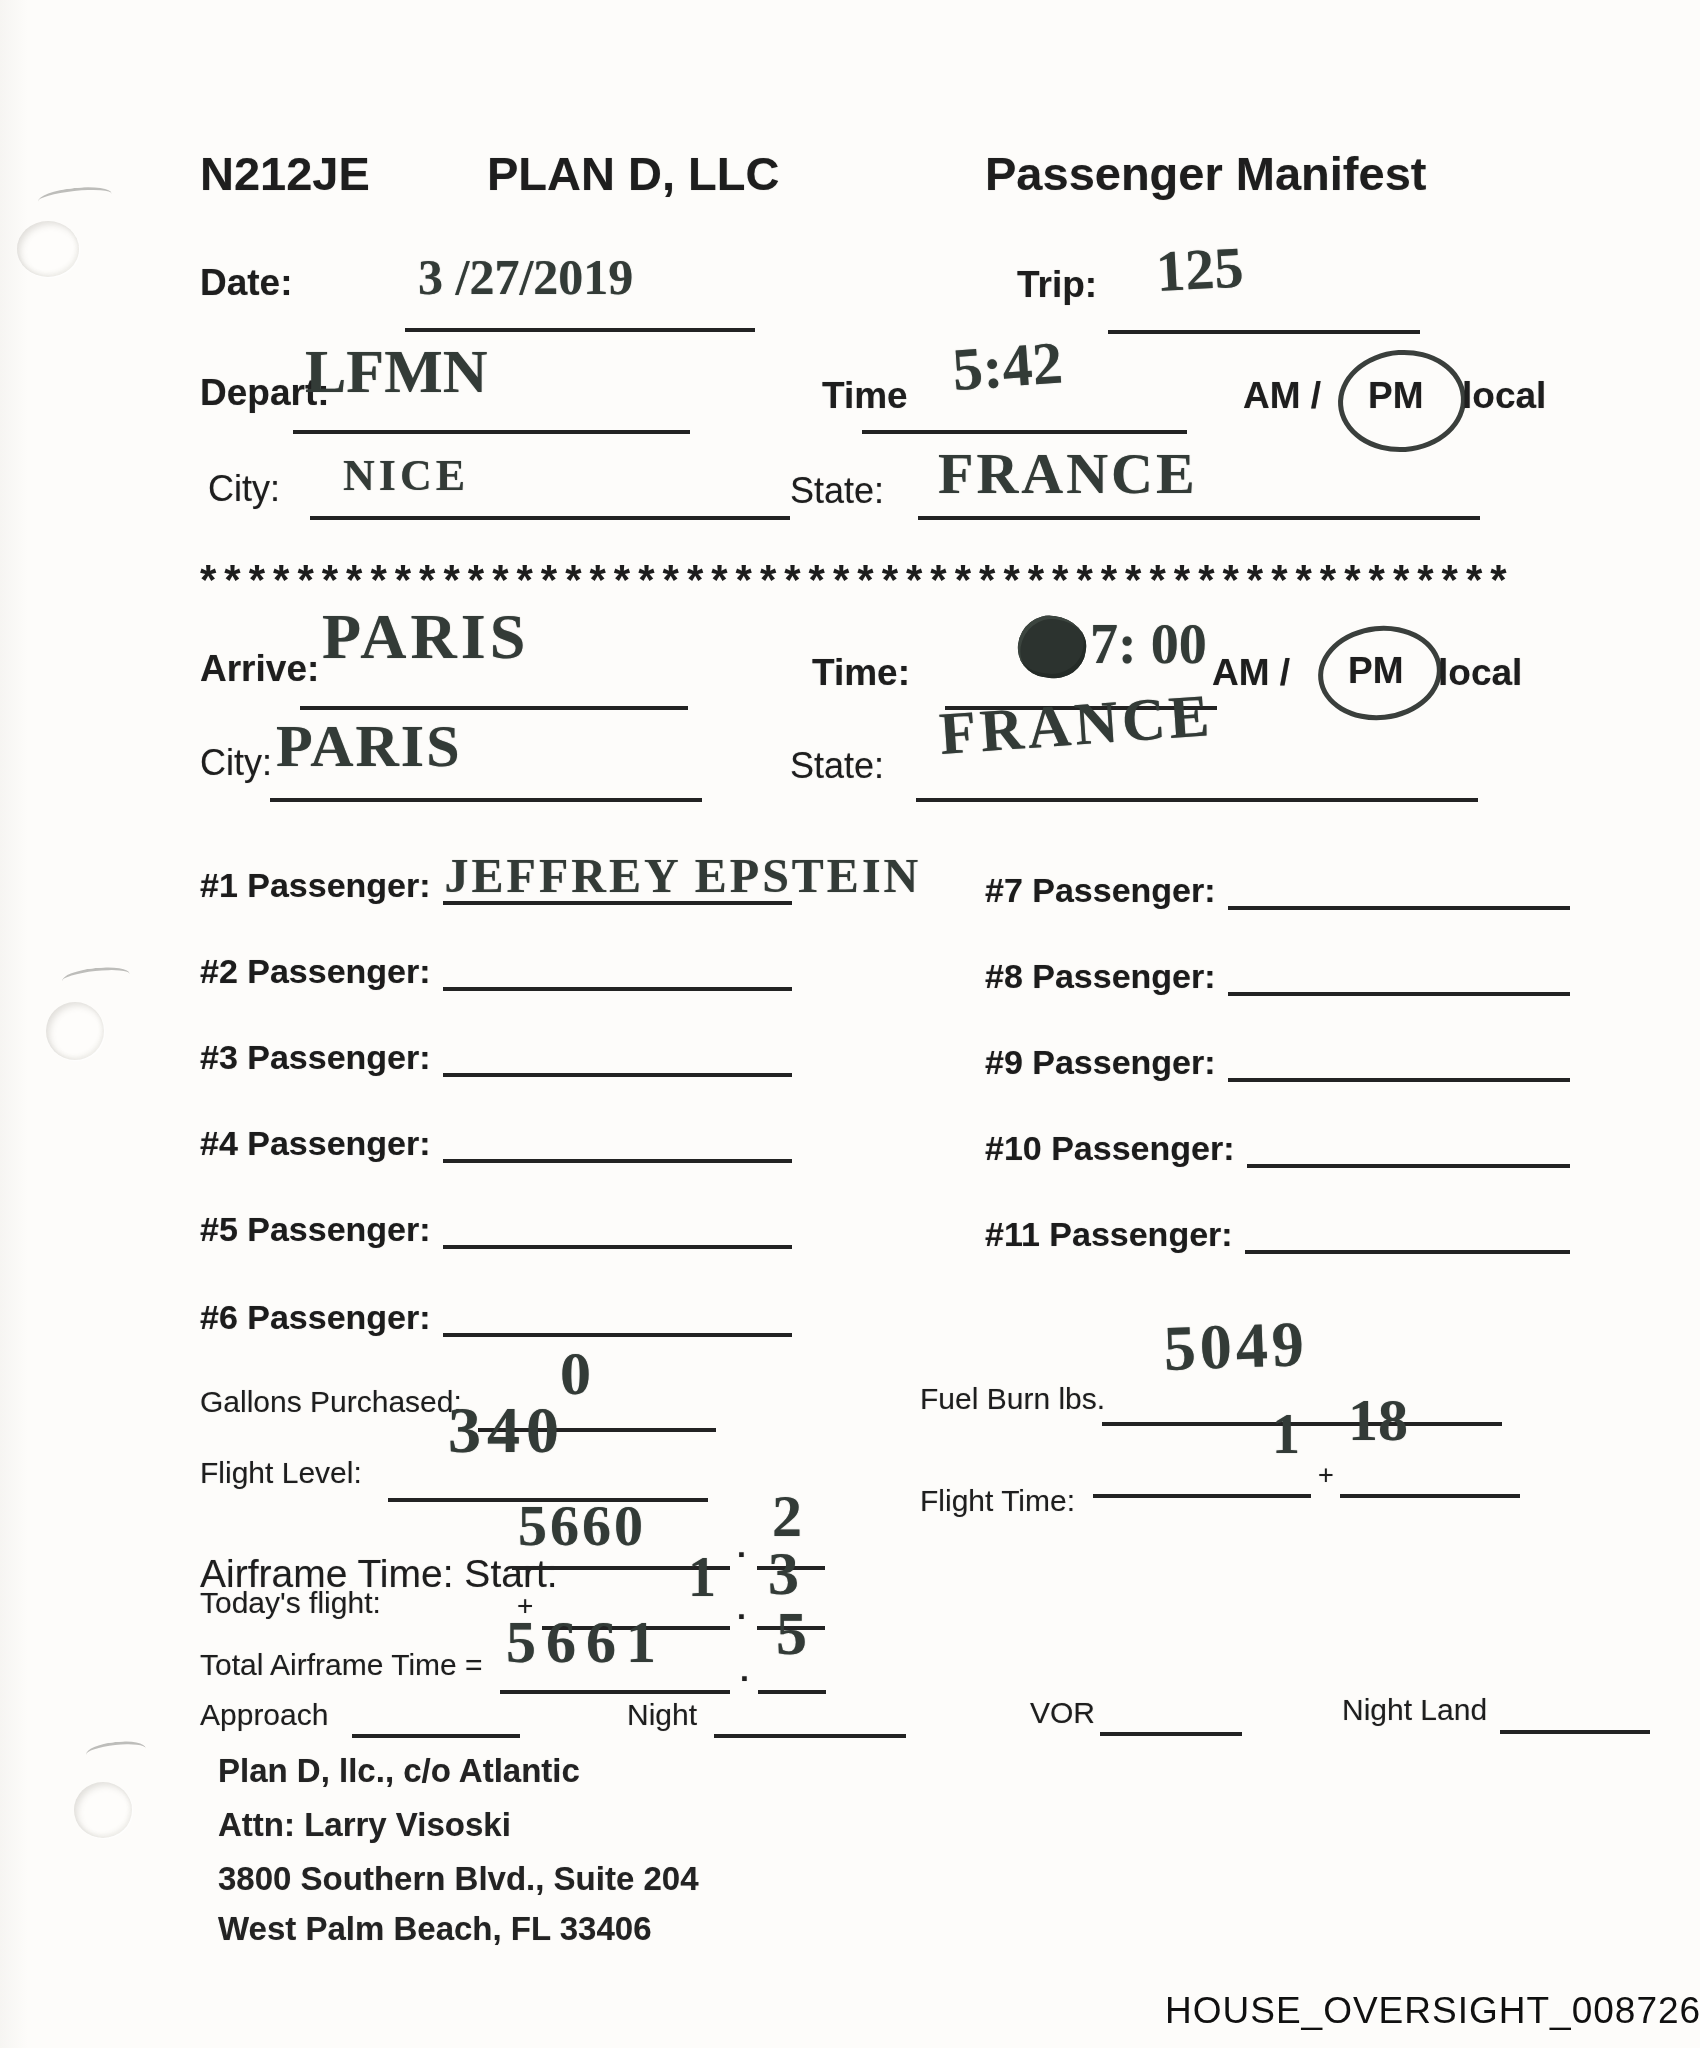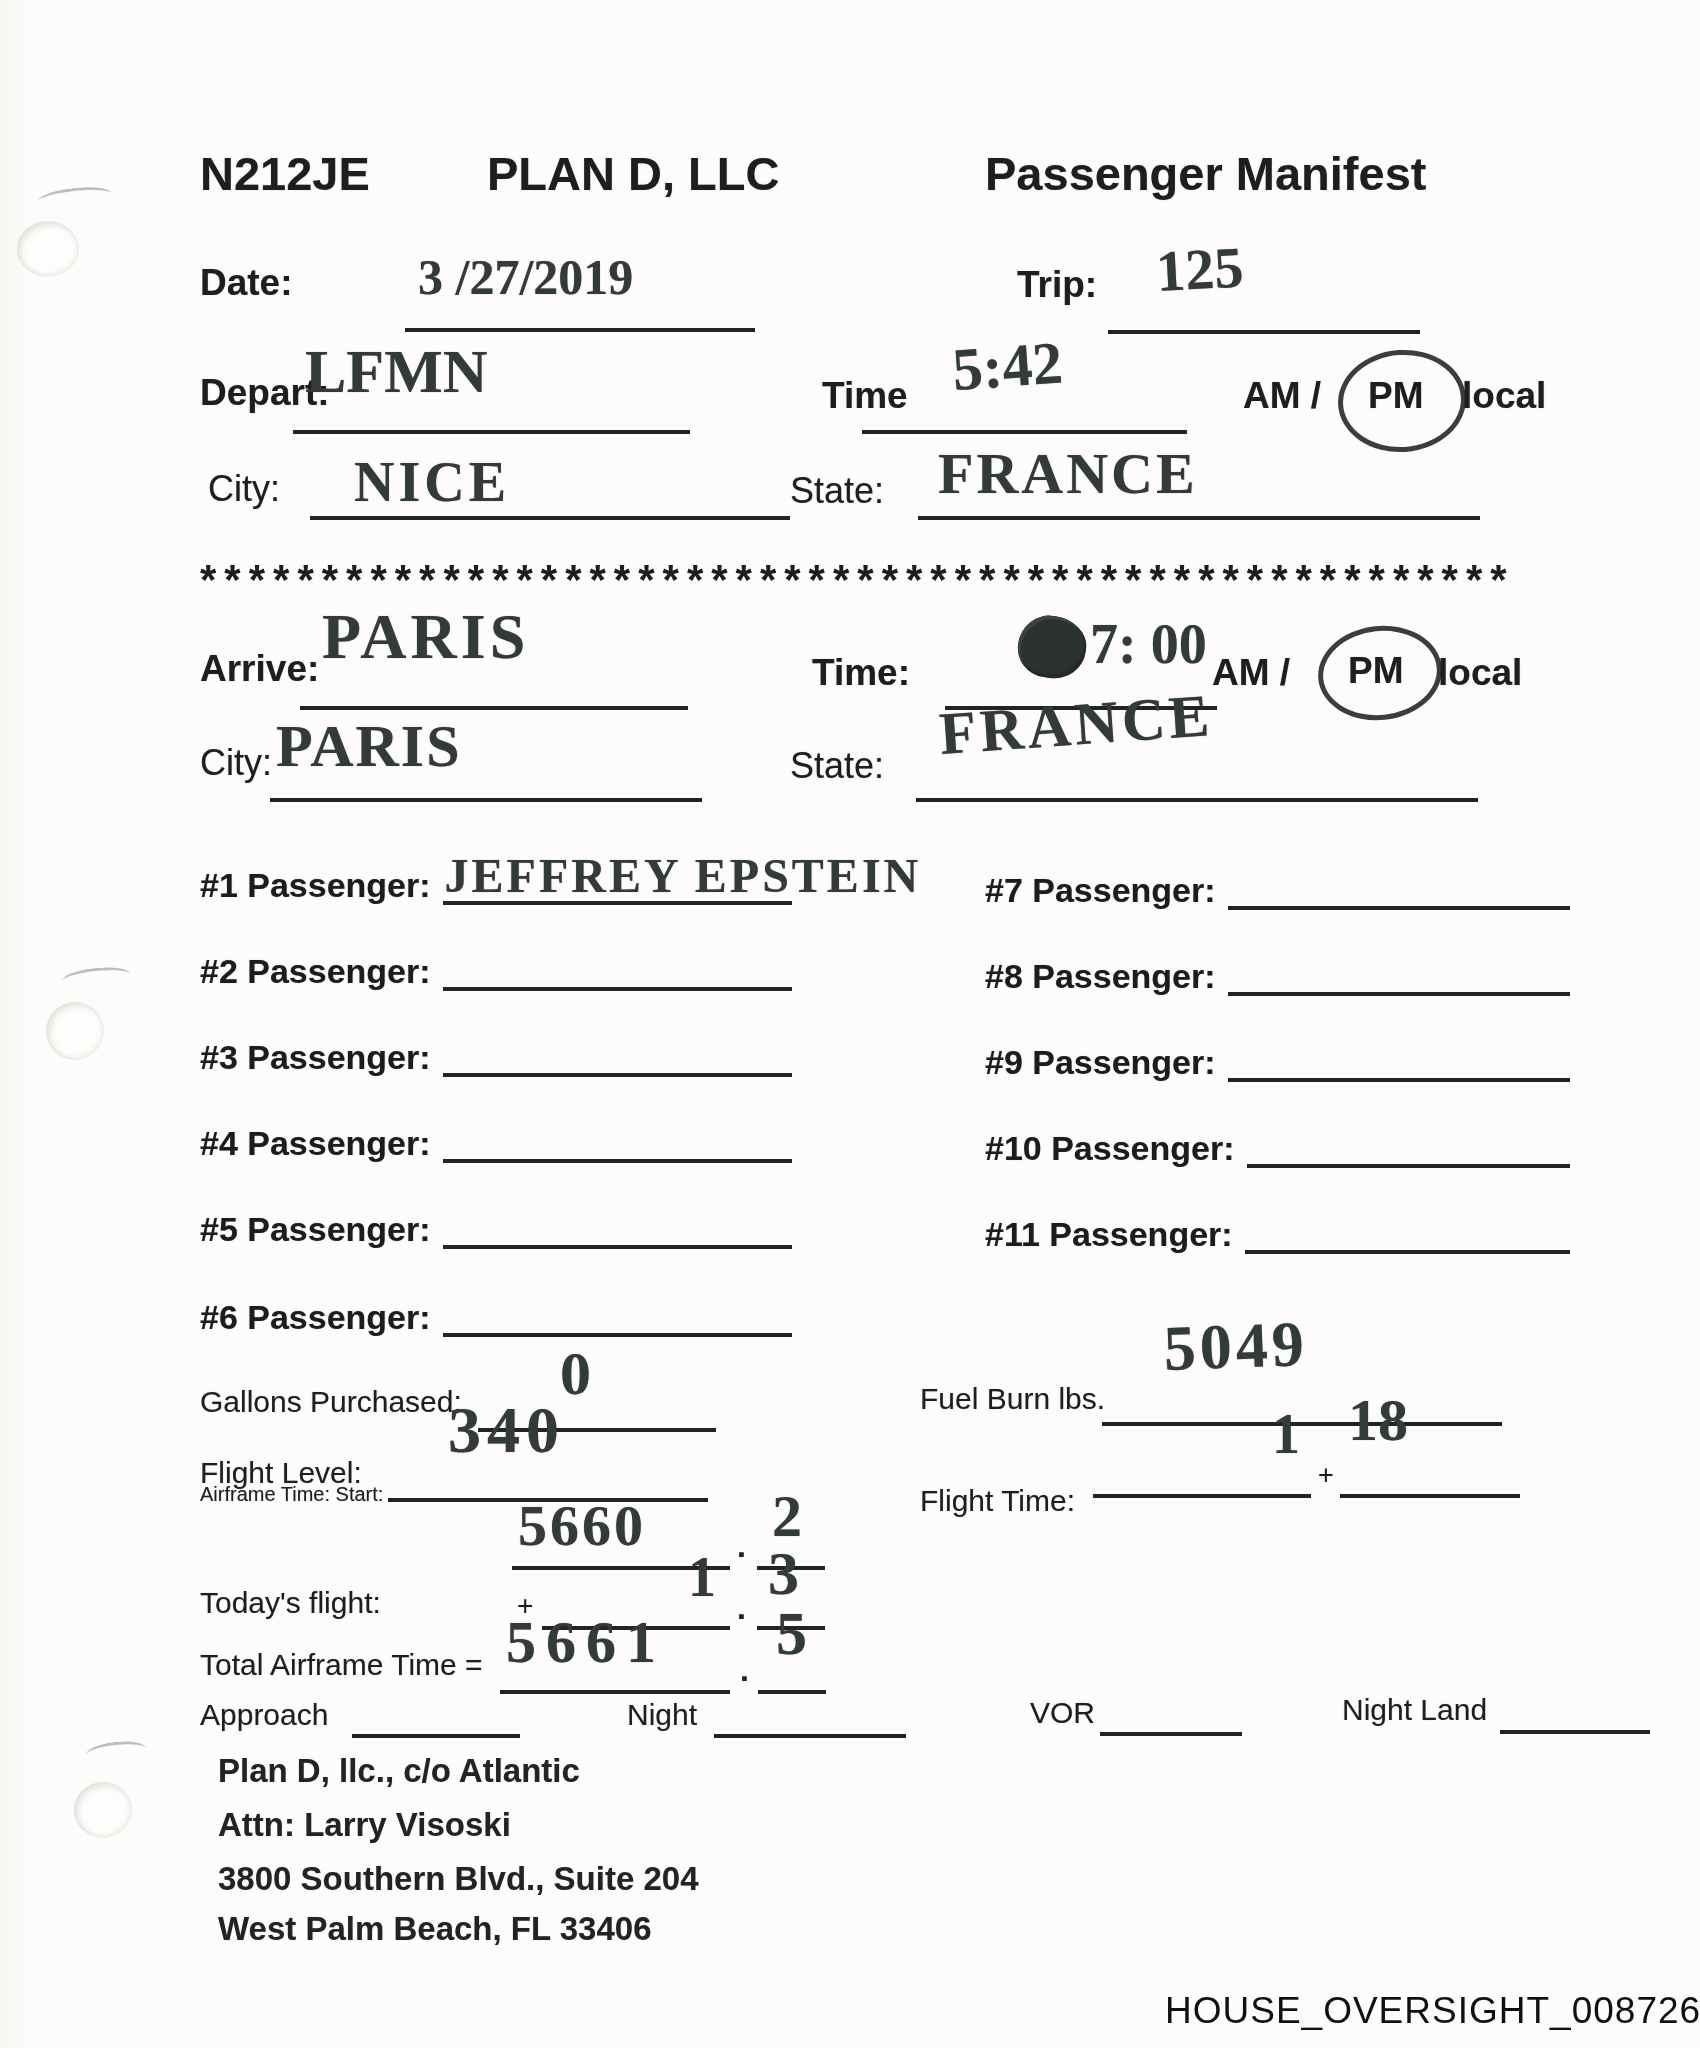--- a/index.html
+++ b/index.html
@@ -78,21 +78,21 @@
   <span class="lbl b" style="left:822px;top:375px;font-size:37px;">Time</span>
   <div class="fl" style="left:862px;top:430px;width:325px;"></div>
   <span class="hw" style="left:955px;top:336px;font-size:60px;transform:rotate(-4deg);">5:42</span>
   <span class="lbl b" style="left:1243px;top:375px;font-size:37px;">AM /</span>
   <div class="pm-circle" style="left:1338px;top:350px;width:118px;height:92px;transform:rotate(-4deg);"></div>
   <span class="lbl b" style="left:1368px;top:375px;font-size:37px;">PM</span>
   <span class="lbl b" style="left:1462px;top:375px;font-size:37px;">local</span>
 
   <span class="lbl" style="left:208px;top:468px;font-size:36px;font-weight:500;">City:</span>
   <div class="fl" style="left:310px;top:516px;width:480px;"></div>
-  <span class="hw" style="left:354px;top:450px;font-size:56px;letter-spacing:4px;">NICE</span>
+  <span class="hw" style="left:343px;top:450px;font-size:44px;letter-spacing:4px;">NICE</span>
   <span class="lbl" style="left:790px;top:470px;font-size:36px;font-weight:500;">State:</span>
   <div class="fl" style="left:918px;top:516px;width:562px;"></div>
   <span class="hw" style="left:938px;top:440px;font-size:58px;letter-spacing:3px;">FRANCE</span>
 
   <span class="sep" style="left:200px;top:556px;">******************************************************</span>
 
   <span class="lbl b" style="left:200px;top:648px;font-size:37px;">Arrive:</span>
   <div class="fl" style="left:300px;top:706px;width:388px;"></div>
   <span class="hw" style="left:322px;top:600px;font-size:64px;letter-spacing:4px;">PARIS</span>
   <span class="lbl b" style="left:812px;top:652px;font-size:37px;">Time:</span>
@@ -189,21 +189,21 @@
   <span class="lbl" style="left:200px;top:1456px;font-size:30px;font-weight:500;">Flight Level:</span>
   <div class="fl" style="left:388px;top:1498px;width:320px;"></div>
   <span class="hw" style="left:448px;top:1392px;font-size:66px;letter-spacing:6px;">340</span>
   <span class="lbl" style="left:920px;top:1452px;font-size:30px;font-weight:500;margin-top:32px;">Flight Time:</span>
   <div class="fl" style="left:1093px;top:1494px;width:218px;"></div>
   <span class="hw" style="left:1272px;top:1402px;font-size:56px;">1</span>
   <span class="lbl" style="left:1318px;top:1460px;font-size:27px;font-weight:500;">+</span>
   <div class="fl" style="left:1340px;top:1494px;width:180px;"></div>
   <span class="hw" style="left:1348px;top:1386px;font-size:60px;">18</span>
 
-  <span class="lbl" style="left:200px;top:1483px;font-size:20px;font-weight:500;">Airframe Time: Start:</span>
+  <span class="lbl" style="left:200px;top:1552px;font-size:39px;font-weight:500;">Airframe Time: Start:</span>
   <div class="fl" style="left:512px;top:1566px;width:218px;"></div>
   <span class="hw" style="left:518px;top:1492px;font-size:58px;letter-spacing:3px;">5660</span>
   <span class="lbl b" style="left:737px;top:1528px;font-size:32px;">.</span>
   <div class="fl" style="left:757px;top:1566px;width:68px;"></div>
   <span class="hw" style="left:772px;top:1482px;font-size:60px;">2</span>
 
   <span class="lbl" style="left:200px;top:1586px;font-size:30px;font-weight:500;">Today's flight:</span>
   <span class="lbl" style="left:517px;top:1590px;font-size:28px;font-weight:500;">+</span>
   <div class="fl" style="left:542px;top:1626px;width:188px;"></div>
   <span class="hw" style="left:688px;top:1545px;font-size:56px;">1</span>

